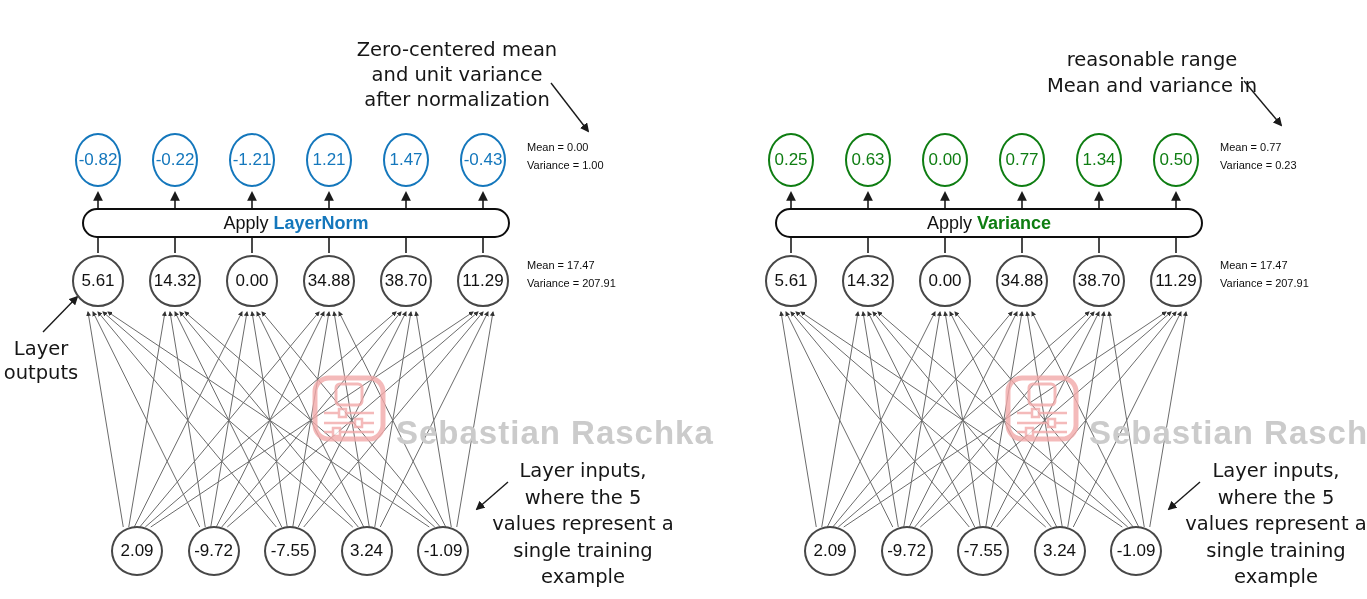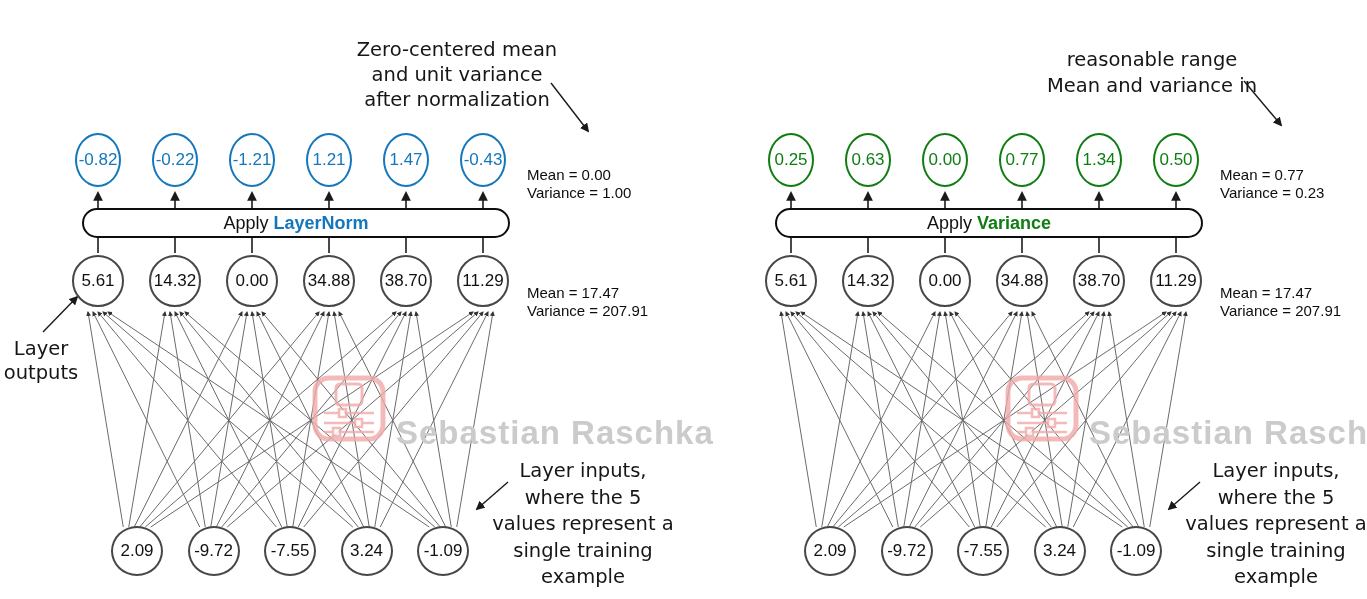--- a/index.html
+++ b/index.html
@@ -7,21 +7,21 @@
          font-family:"Liberation Sans",sans-serif;}
   #edge-svg{position:absolute;left:0;top:0;}
   .node{position:absolute;display:flex;align-items:center;justify-content:center;
         background:#fff;border-radius:50%;font-size:17px;color:#111;box-sizing:border-box;}
   .node.top{border:2px solid;}
   .node.plain{border:2px solid #474747;}
   .apply-box{position:absolute;display:flex;align-items:center;justify-content:center;gap:5px;
              background:#fff;border:2px solid #0d0d0d;border-radius:15px;font-size:18px;color:#111;
              box-sizing:border-box;}
   .apply-method{font-weight:bold;}
-  .stats{position:absolute;font-size:15px;line-height:18px;color:#0d0d0d;white-space:nowrap;margin-top:28px;}
+  .stats{position:absolute;font-size:11px;line-height:18px;color:#0d0d0d;white-space:nowrap;}
   .note{position:absolute;width:400px;text-align:center;color:#161616;
         font-size:19.5px;font-family:"DejaVu Sans",sans-serif;}
   .note div{white-space:nowrap;}
   .wm-text{position:absolute;font-size:33px;font-weight:bold;color:#cbcbcb;
            letter-spacing:1px;white-space:nowrap;font-family:"Liberation Sans",sans-serif;}
   .wm-logo{position:absolute;opacity:.8;}
 </style>
 </head>
 <body>
 

